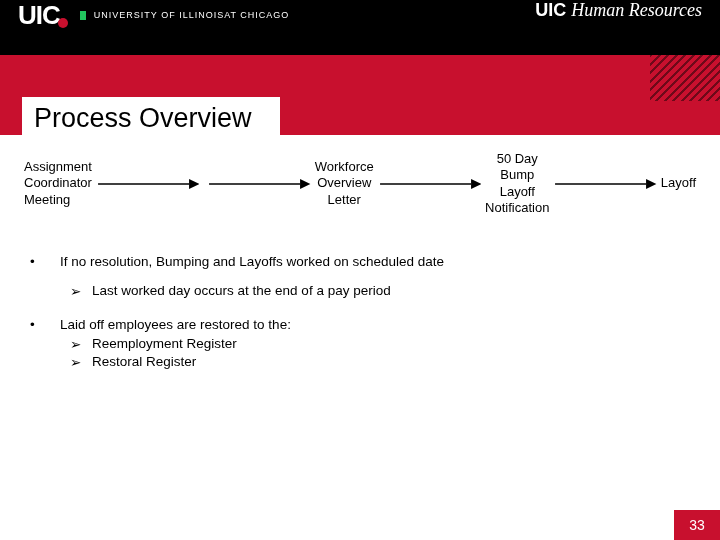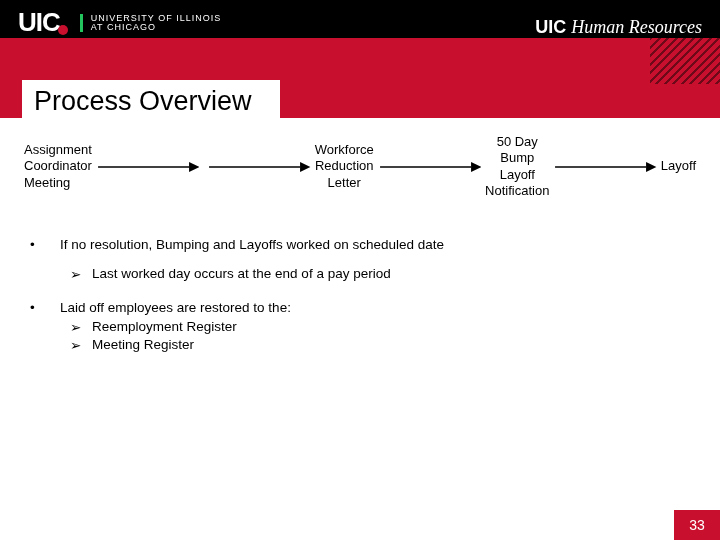--- a/index.html
+++ b/index.html
@@ -6,24 +6,24 @@
   body {
     width: 720px;
     height: 540px;
     font-family: Arial, Helvetica, sans-serif;
     background: #fff;
     position: relative;
     overflow: hidden;
   }
   .header {
     width: 100%;
-    height: 38px;
+    height: 55px;
     background: #000;
     display: flex;
-    align-items: flex-end;
+    align-items: flex-start;
     justify-content: space-between;
     padding: 0 18px 0 18px;
   }
   .uic-logo {
     display: flex;
     align-items: center;
     gap: 8px;
   }
   .uic-mark {
     color: #fff;
@@ -38,22 +38,22 @@
     border-radius: 50%;
     background: #c8102e;
     display: inline-block;
     margin-left: -2px;
     margin-right: 4px;
     position: relative;
     top: 4px;
   }
   .uic-stack {
     display: flex;
-    flex-direction: column;
-    border-left: 3px solid #22c55e;
+    flex-direction: row;
+    border-left: 6px solid #22c55e;
     padding-left: 8px;
     line-height: 1.0;
   }
   .uic-stack span {
     color: #fff;
     font-size: 9px;
     letter-spacing: 1px;
   }
   .header-right {
     color: #fff;
@@ -177,21 +177,21 @@
           <polygon points="90,2 100,7 90,12" fill="#000"></polygon>
         </svg>
     </div>
     <div class="arrow">
       <svg viewBox="0 0 100 14" preserveAspectRatio="none">
           <line x1="2" y1="7" x2="90" y2="7" stroke="#000" stroke-width="1.5"></line>
           <polygon points="90,2 100,7 90,12" fill="#000"></polygon>
         </svg>
     </div>
     <div class="step" style="white-space:pre-line">Workforce
-Reduction
+Overview
 Letter</div>
     <div class="arrow">
       <svg viewBox="0 0 100 14" preserveAspectRatio="none">
           <line x1="2" y1="7" x2="90" y2="7" stroke="#000" stroke-width="1.5"></line>
           <polygon points="90,2 100,7 90,12" fill="#000"></polygon>
         </svg>
     </div>
     <div class="step" style="white-space:pre-line">50 Day
 Bump
 Layoff
@@ -224,21 +224,21 @@
       <div class="b-body">Laid off employees are restored to the:</div>
     </div>
 
     <div class="sub">
       <div class="sub-row">
         <div class="sub-marker">➢</div>
         <div>Reemployment Register</div>
       </div>
       <div class="sub-row">
         <div class="sub-marker">➢</div>
-        <div>Meeting Register</div>
+        <div>Restoral Register</div>
       </div>
     </div>
 
   </div>
 
 </div>
 
 <div class="page-num">33</div>
 
 </body></html>

